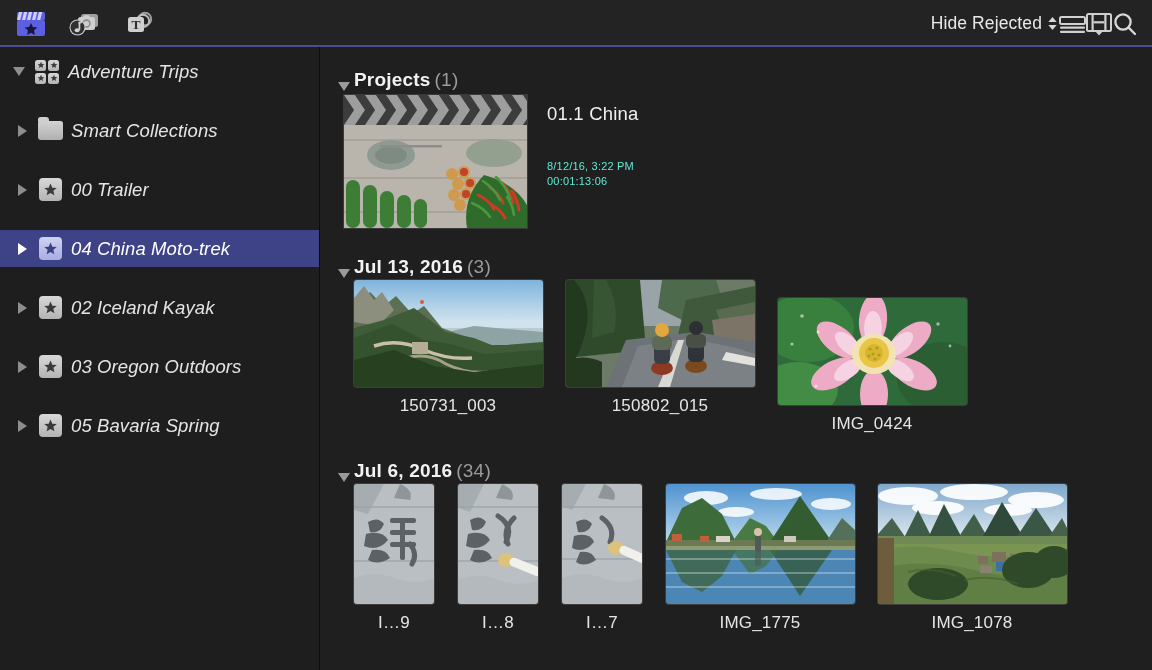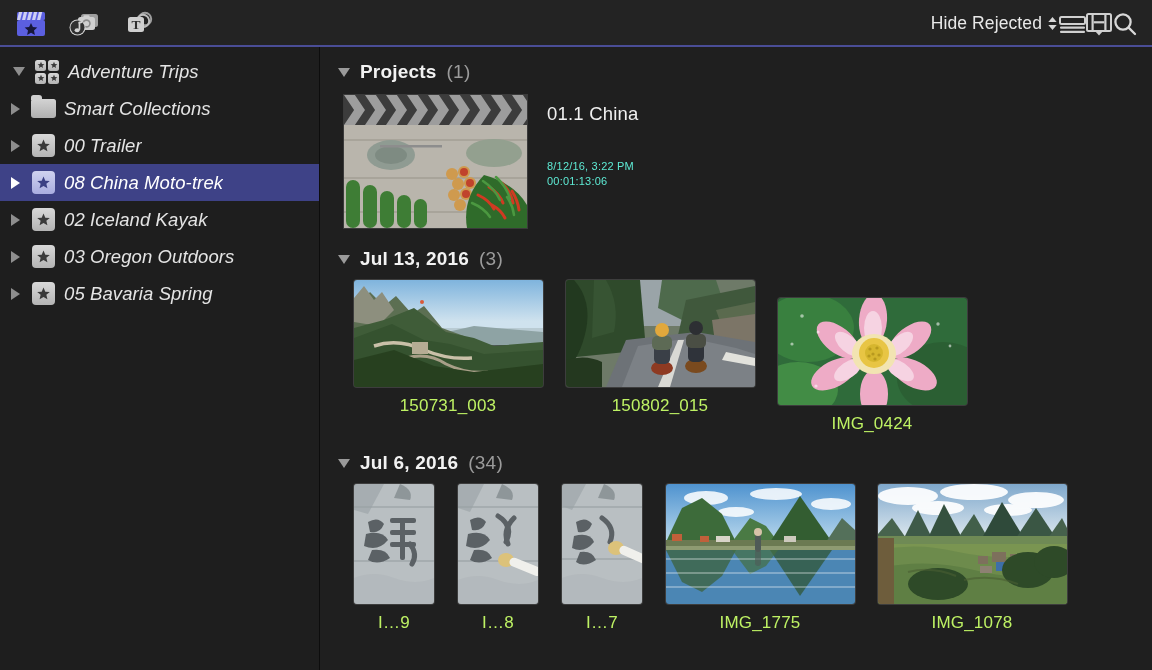--- a/index.html
+++ b/index.html
@@ -60,21 +60,21 @@
     font-style: italic;
   }
   .side-row.selected { background: #3e4287; color: #ffffff; }
   .disclose {
     width: 22px; min-width: 22px; display: flex; align-items: center; justify-content: center;
   }
   .tri-right { width: 0; height: 0; border-left: 9px solid #8e8e8e; border-top: 6.5px solid transparent; border-bottom: 6.5px solid transparent; }
   .tri-down  { width: 0; height: 0; border-top: 9px solid #8e8e8e; border-left: 6.5px solid transparent; border-right: 6.5px solid transparent; }
   .side-row.selected .tri-right { border-left-color: #ffffff; }
   .ico-slot { width: 34px; min-width: 34px; display: flex; align-items: center; justify-content: center; }
-  .indent-1 { padding-left: 4px; }
+  .indent-1 { padding-left: 11px; margin-top: 22px; }
   .row-label { padding-left: 4px; white-space: nowrap; overflow: hidden; text-overflow: ellipsis; }
 
   .star-box {
     width: 23px; height: 23px; border-radius: 4px;
     background: linear-gradient(#d8d8d8, #b4b4b4);
     display: flex; align-items: center; justify-content: center;
   }
   .side-row.selected .star-box { background: linear-gradient(#cfd2ef, #a9ade0); }
   .lib-grid { display: grid; grid-template-columns: 11px 11px; grid-template-rows: 11px 11px; gap: 2px; }
   .lib-cell { border-radius: 2.5px; background: linear-gradient(#d8d8d8, #b4b4b4); display:flex; align-items:center; justify-content:center; }
@@ -83,21 +83,21 @@
     background: linear-gradient(#d3d3d3, #b0b0b0); position: relative;
   }
   .folder::before {
     content:""; position:absolute; left:0; top:-4px; width:11px; height:5px;
     border-radius: 2.5px 3px 0 0; background:#cfcfcf;
   }
 
   
   .browser { flex: 1; background: #1f1f1f; overflow: hidden; position: relative; padding: 0 0 0 0; }
   .group-head {
-    display: flex; align-items: center; gap: 10px;
+    display: flex; align-items: flex-end; gap: 4px;
     padding-left: 18px;
     height: 38px;
     cursor: default;
   }
   .group-head .tri-down { border-top-color: #9a9a9a; }
   .gh-title { color: #f2f2f2; font-size: 19px; font-weight: bold; letter-spacing: .2px; }
   .gh-count { color: #9b9b9b; font-size: 19px; letter-spacing: .2px; }
 
   
   .project-row { display: flex; padding: 4px 8px 0 24px; }
@@ -122,21 +122,21 @@
   
   .clip-row { display: flex; align-items: flex-start; padding-left: 22px; gap: 0; }
   .clip { display: flex; flex-direction: column; align-items: center; }
   .clip-thumb {
     background: #262626;
     border-radius: 3px;
     box-shadow: 0 0 0 1px #3d3d3d;
     overflow: hidden; position: relative;
   }
   .clip-label {
-    color: #bef264; font-size: 17px; letter-spacing: .2px;
+    color: #e5e5e5; font-size: 17px; letter-spacing: .2px;
     margin-top: 9px; white-space: nowrap;
   }
   .clip-label.narrow { font-size: 17px; }
 
   
   .thumb-svg { display: block; width: 100%; height: 100%; }
 </style>
 </head>
 <body>
 
@@ -294,21 +294,21 @@
         <span class="disclose">
             <span class="tri-right"></span>
           </span>
         <span class="ico-slot">
           <span class="star-box">
               <svg width="15" height="15" viewBox="0 0 10 10">
                 <polygon points="5,1 6.2,3.8 9.2,4 6.9,5.9 7.6,8.9 5,7.3 2.4,8.9 3.1,5.9 0.8,4 3.8,3.8" fill="#3a3f84"></polygon>
               </svg>
             </span>
         </span>
-        <span class="row-label">08 China Moto-trek</span>
+        <span class="row-label">04 China Moto-trek</span>
       </div>
 
       <div class="side-row indent-1">
         <span class="disclose">
             <span class="tri-right"></span>
           </span>
         <span class="ico-slot">
           <span class="star-box">
               <svg width="15" height="15" viewBox="0 0 10 10">
                 <polygon points="5,1 6.2,3.8 9.2,4 6.9,5.9 7.6,8.9 5,7.3 2.4,8.9 3.1,5.9 0.8,4 3.8,3.8" fill="#3a3a3a"></polygon>

